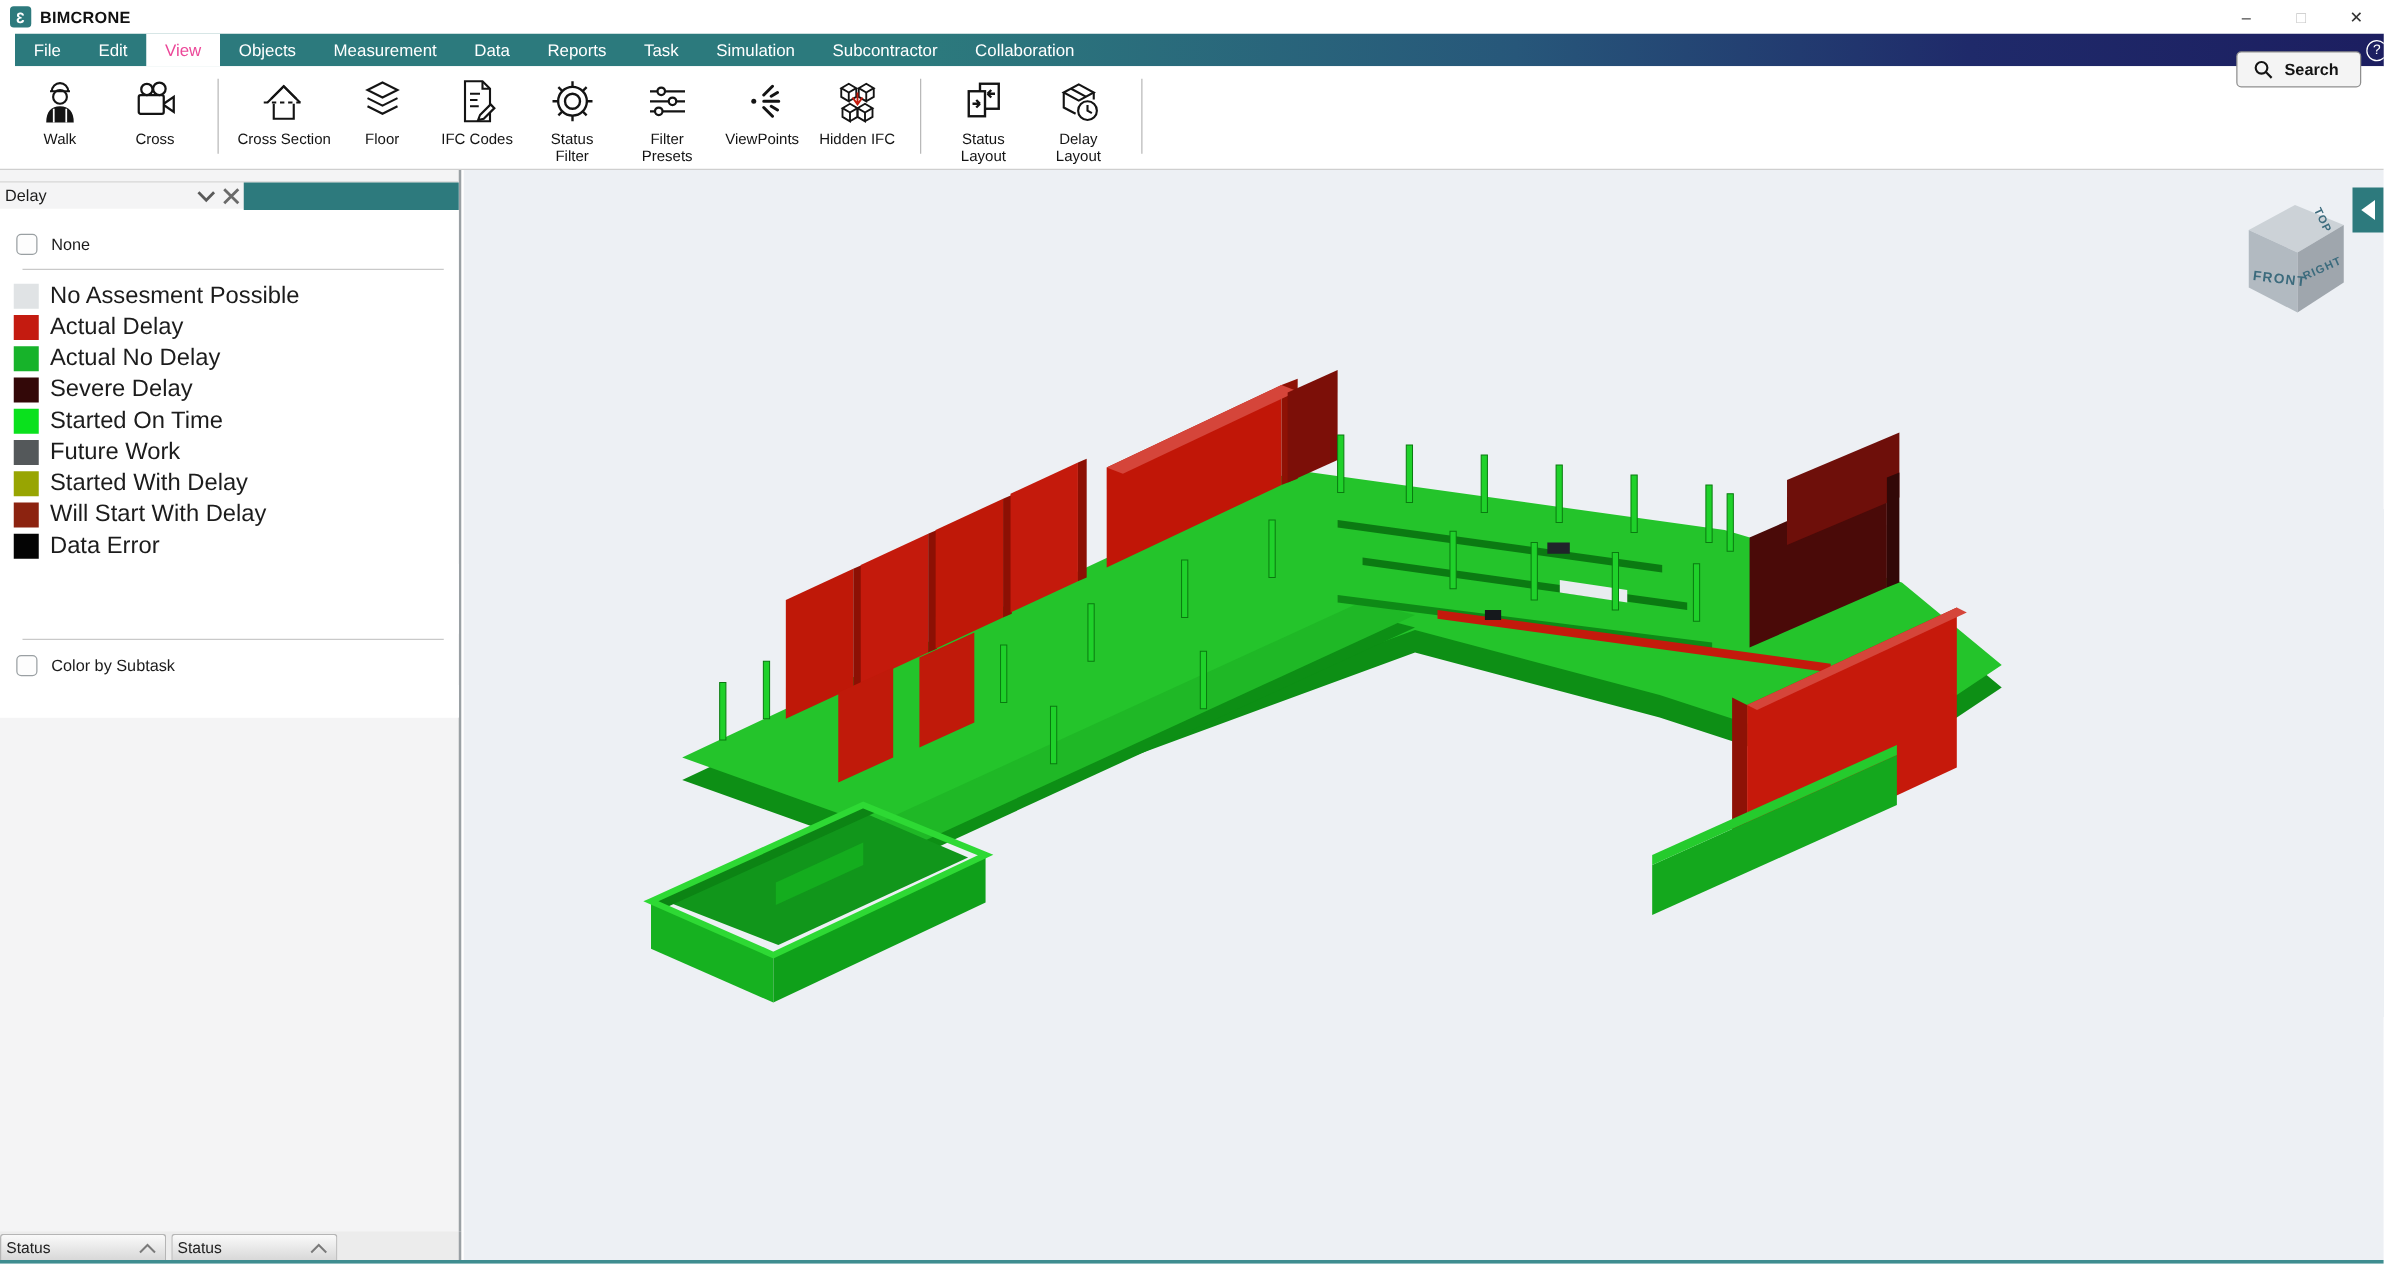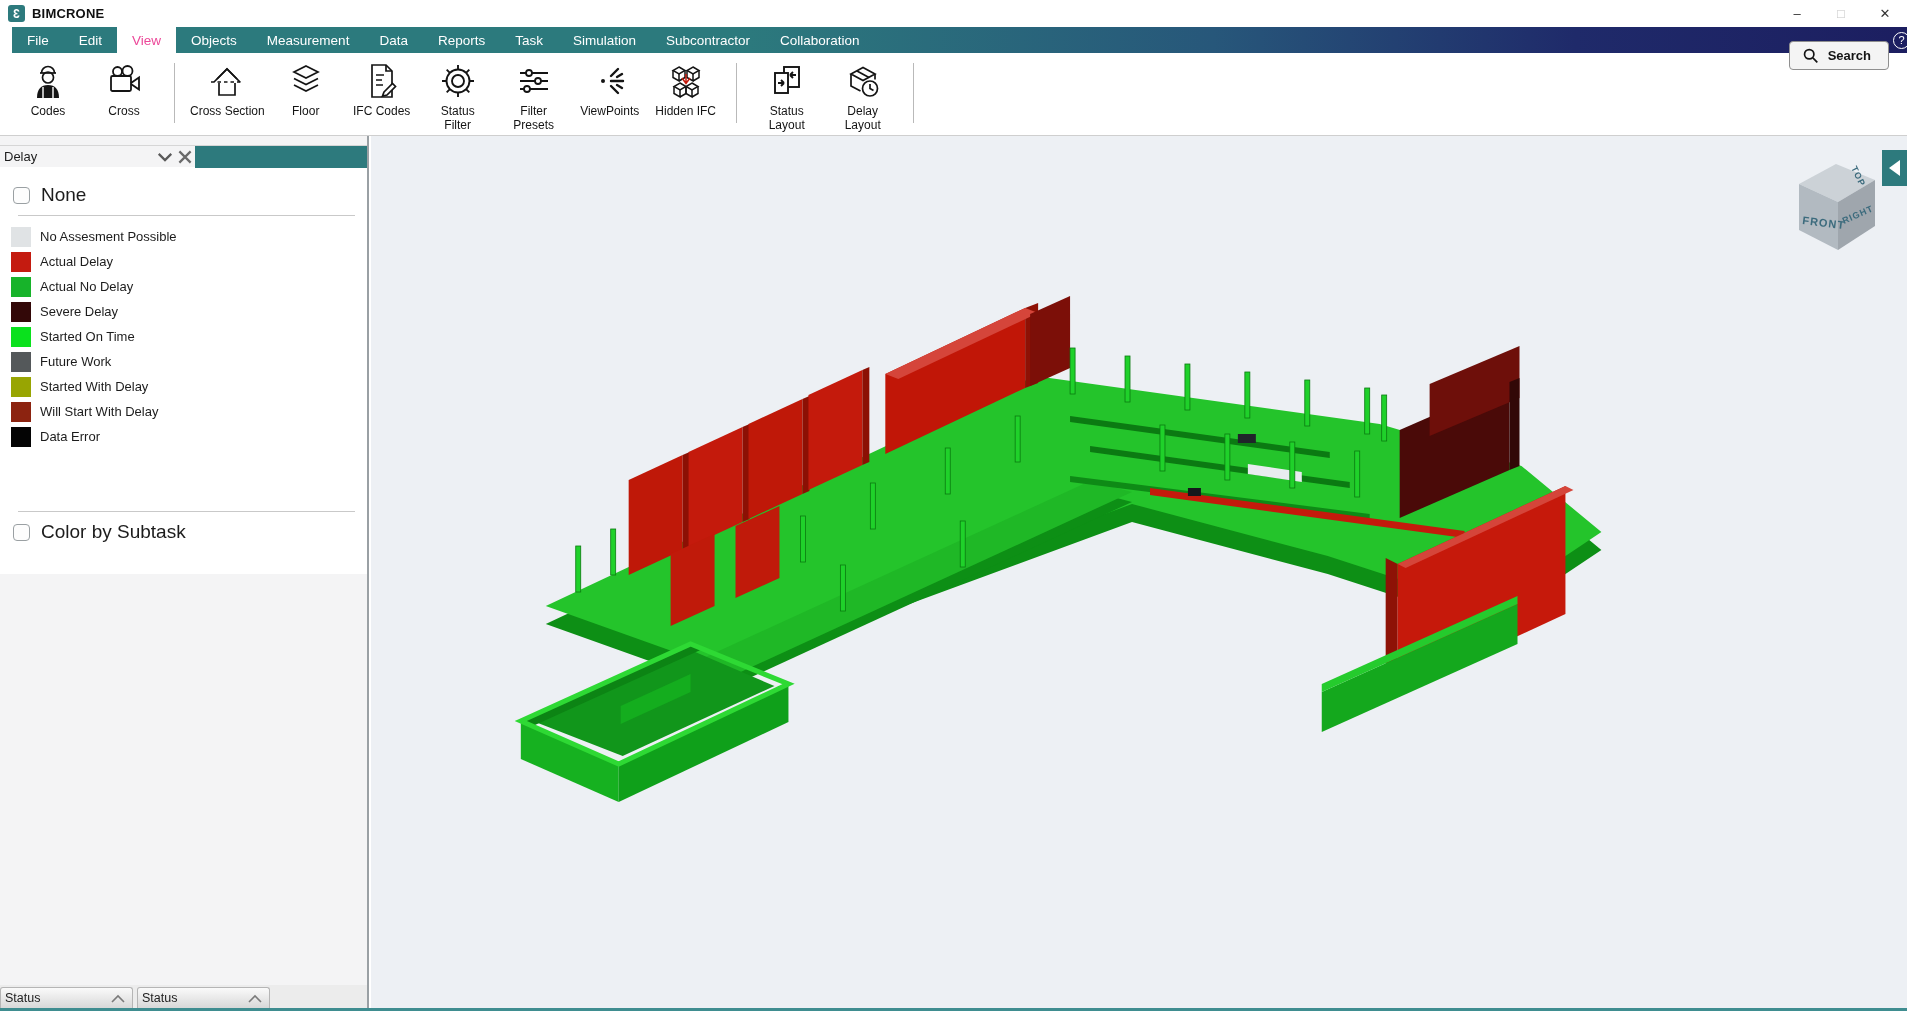--- a/index.html
+++ b/index.html
@@ -38,27 +38,27 @@
   .sidepanel { position:absolute; left:0; top:136px; width:369px; height:849px; background:#f4f4f5; border-right:2px solid #9aa0a4; }
   .panel-header { margin-top:9px; height:22px; display:flex; align-items:center; border-top:1px solid #d6d6d6; background:#f4f4f5; }
   .panel-title { font-size:13px; color:#1c1c1c; padding-left:4px; }
   .ph-btn { width:20px; height:20px; display:flex; align-items:center; justify-content:center; cursor:pointer; color:#5a5a5a; }
   .ph-spacer { flex:1; }
   .ph-teal { width:172px; height:22px; background:#2d7a7d; }
   .panel-card { background:#fff; padding-top:12px; }
   .opt-row { display:flex; align-items:center; height:32px; padding-left:13px; cursor:pointer; }
   .cb { width:17px; height:17px; border:1.5px solid #9aa0a3; border-radius:4px; background:#fdfdfd; position:relative; flex:none; }
   .cb[data-checked="true"]::after { content:"✓"; position:absolute; left:2px; top:-2px; font-size:14px; color:#8f9b98; }
-  .opt-label { font-size:19px; color:#1c1c1c; margin-left:11px; }
+  .opt-label { font-size:13px; color:#1c1c1c; margin-left:11px; }
   .sep { height:1px; background:#c9c9c9; margin:4px 12px 4px 18px; }
   .legend { padding:4px 0 2px 0; }
   .legend-row { display:flex; align-items:center; height:25px; padding-left:11px; }
   .swatch { width:20px; height:20px; flex:none; }
   .swatch.dotted { background-image:radial-gradient(rgba(120,120,120,.35) 1px, transparent 1px); background-size:4px 4px; }
-  .legend-label { font-size:13px; color:#1c1c1c; margin-left:9px; }
+  .legend-label { font-size:19px; color:#1c1c1c; margin-left:9px; }
   .legend-spacer { height:56px; background:#fff; }
   .card-tail { height:26px; background:#fff; }
 
   
   .viewport { position:absolute; left:371px; top:136px; width:1536px; height:872px; background:#edf0f4; overflow:hidden; }
   .model-svg { position:absolute; left:0; top:0; width:100%; height:100%; }
   .nav-cube { position:absolute; right:22px; top:14px; width:96px; height:110px; cursor:pointer; }
   .nav-cube text { font-weight:bold; fill:#3c6b7d; letter-spacing:1px; }
   .edge-tab { position:absolute; right:0; top:14px; width:25px; height:36px; background:#2d7a7d; display:flex; align-items:center; justify-content:center; cursor:pointer; }
   .edge-tab .tri { width:0; height:0; border-top:8px solid transparent; border-bottom:8px solid transparent; border-right:11px solid #fff; }
@@ -106,21 +106,21 @@
       <div class="tb-item">
       <span class="tb-icon">
           <svg viewBox="0 0 40 40" fill="none" stroke="#141414" stroke-width="1.7">
             <path d="M13.5 12a6.5 6.5 0 0 1 13 0"></path>
             <path d="M12 12h16"></path>
             <circle cx="20" cy="16.5" r="5.5"></circle>
             <path d="M9 37c0-9 4-13 11-13s11 4 11 13z" fill="#141414" stroke="none"></path>
             <path d="M15 26v11M25 26v11" stroke="#fff" stroke-width="1.4"></path>
           </svg>
         </span>
-      <span class="tb-label">Codes</span>
+      <span class="tb-label">Walk</span>
     </div>
       <div class="tb-item">
       <span class="tb-icon">
           <svg viewBox="0 0 40 40" fill="none" stroke="#141414" stroke-width="1.8">
             <circle cx="13.5" cy="10.5" r="4.5"></circle>
             <circle cx="23.5" cy="10" r="5"></circle>
             <rect x="7" y="15" width="20" height="15" rx="1.5"></rect>
             <path d="M27 22l8-5.5v12L27 23"></path>
           </svg>
         </span>

